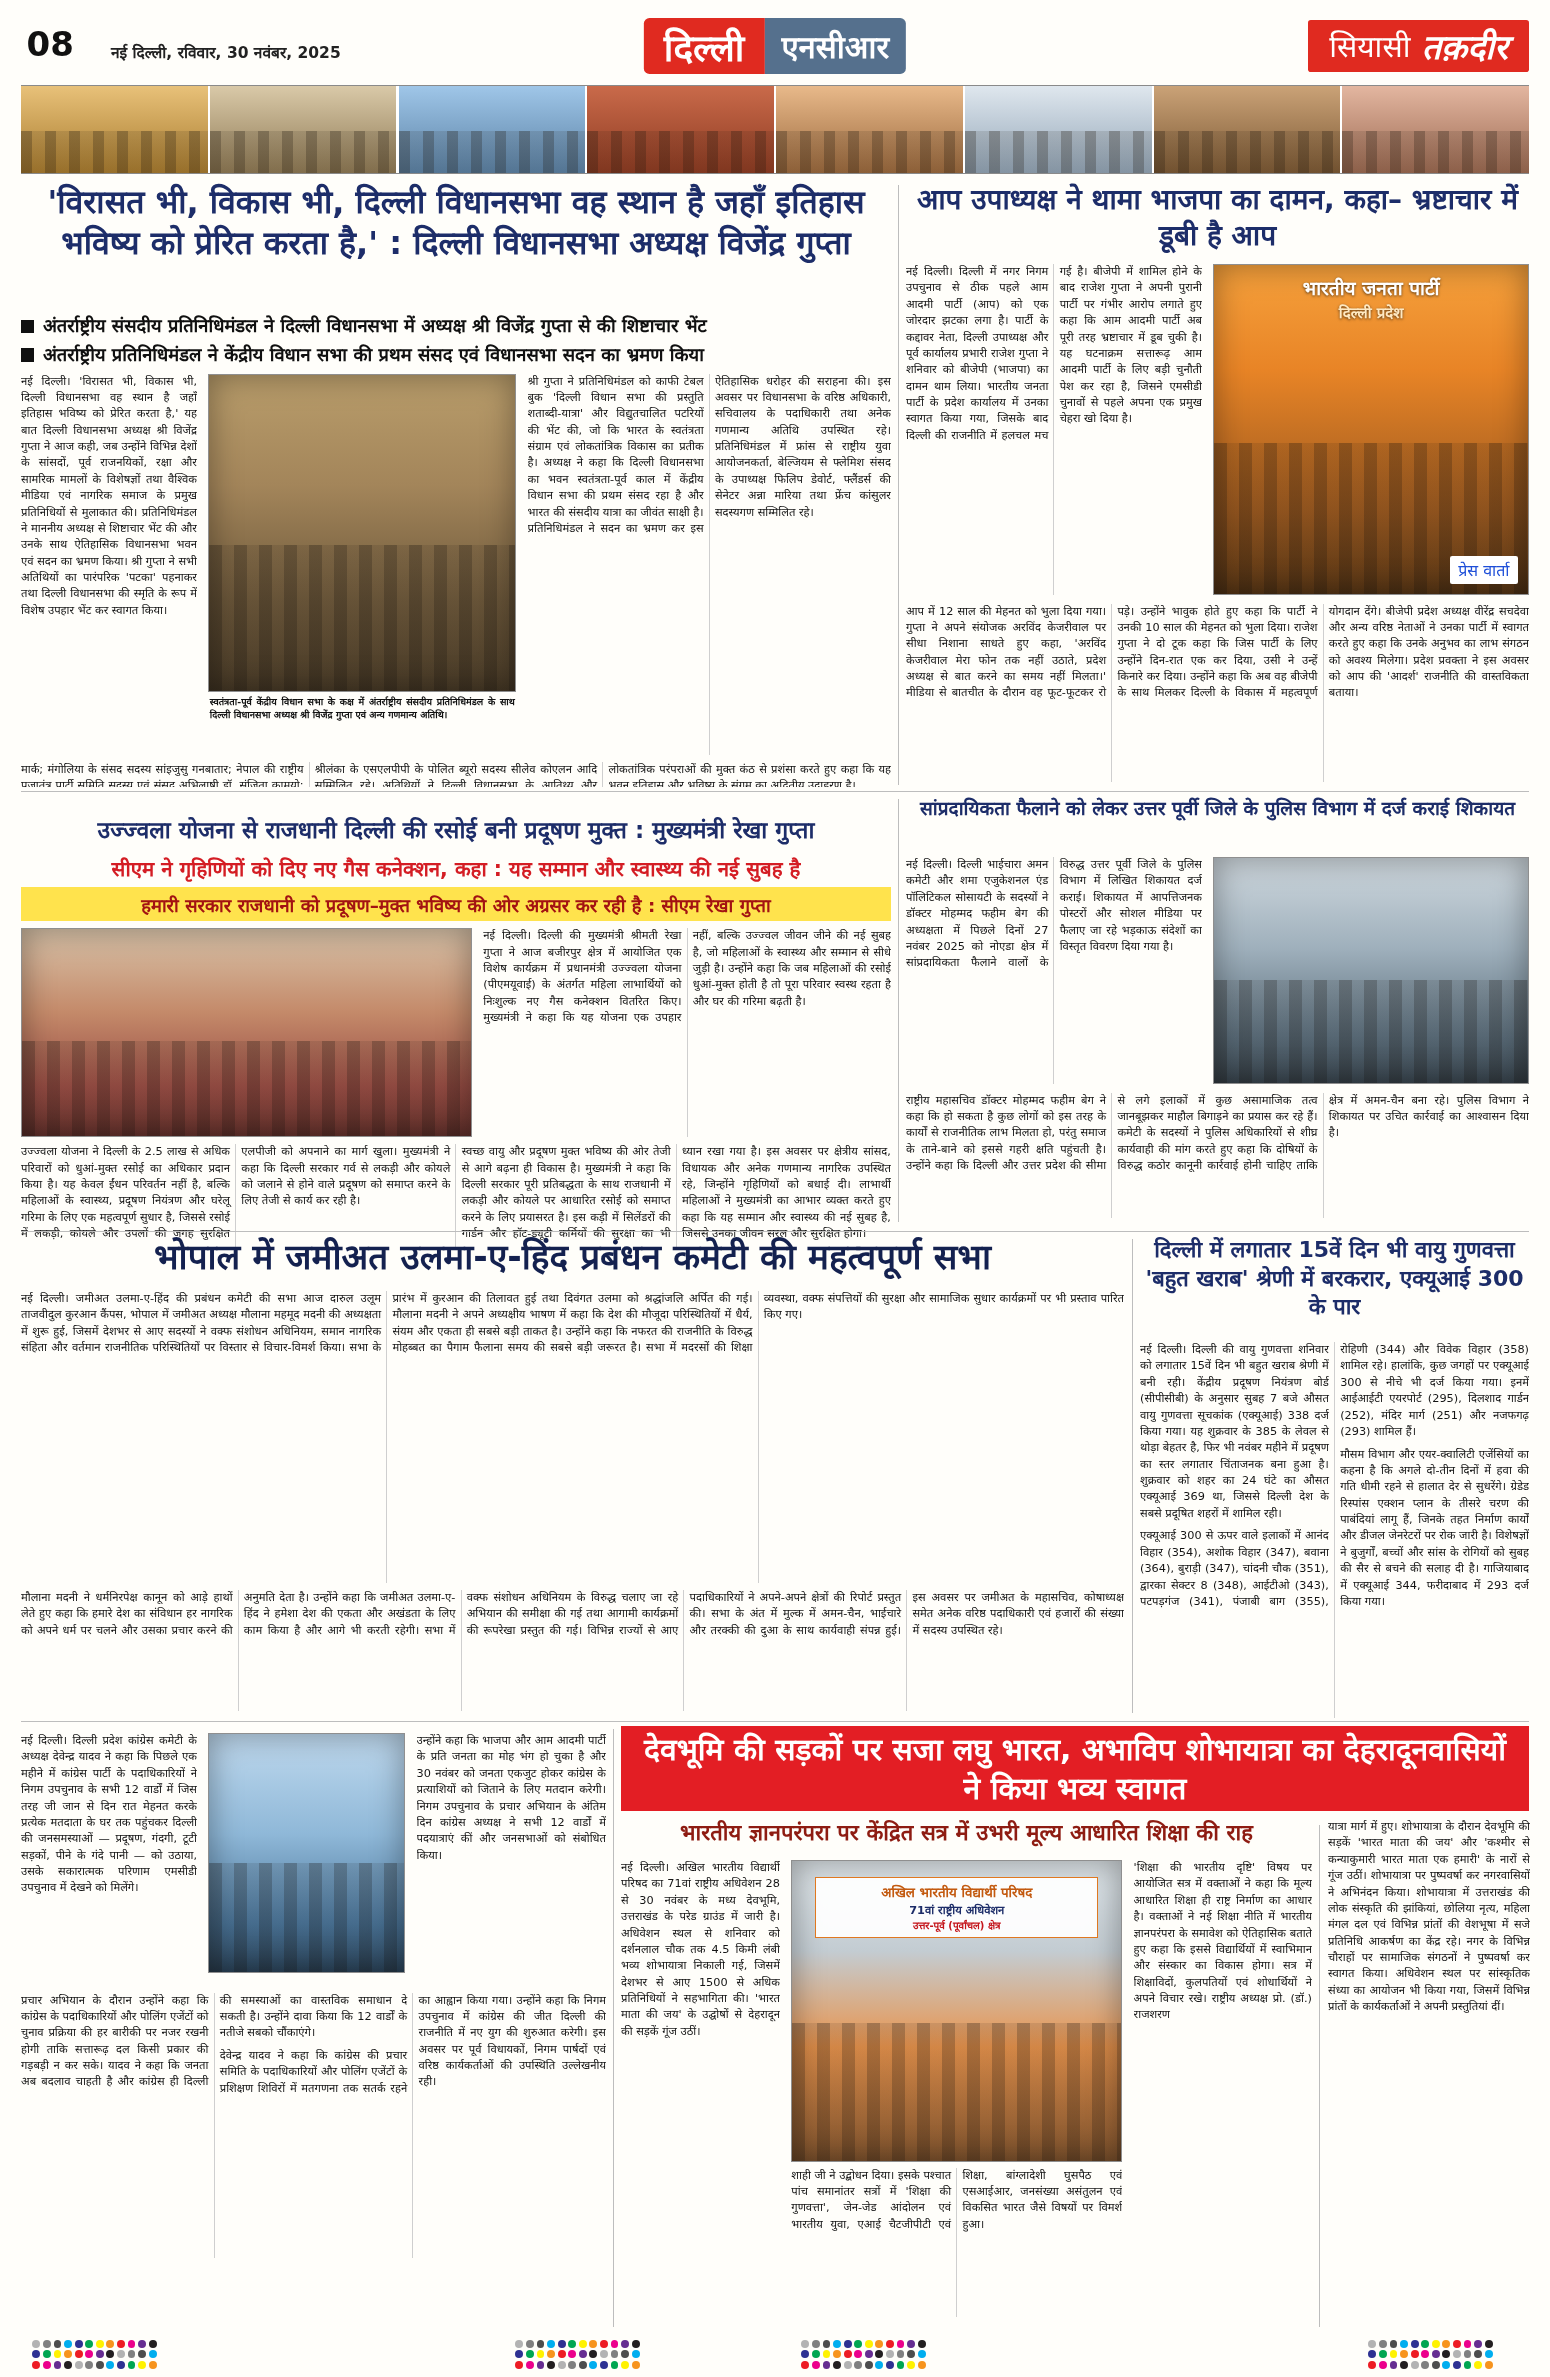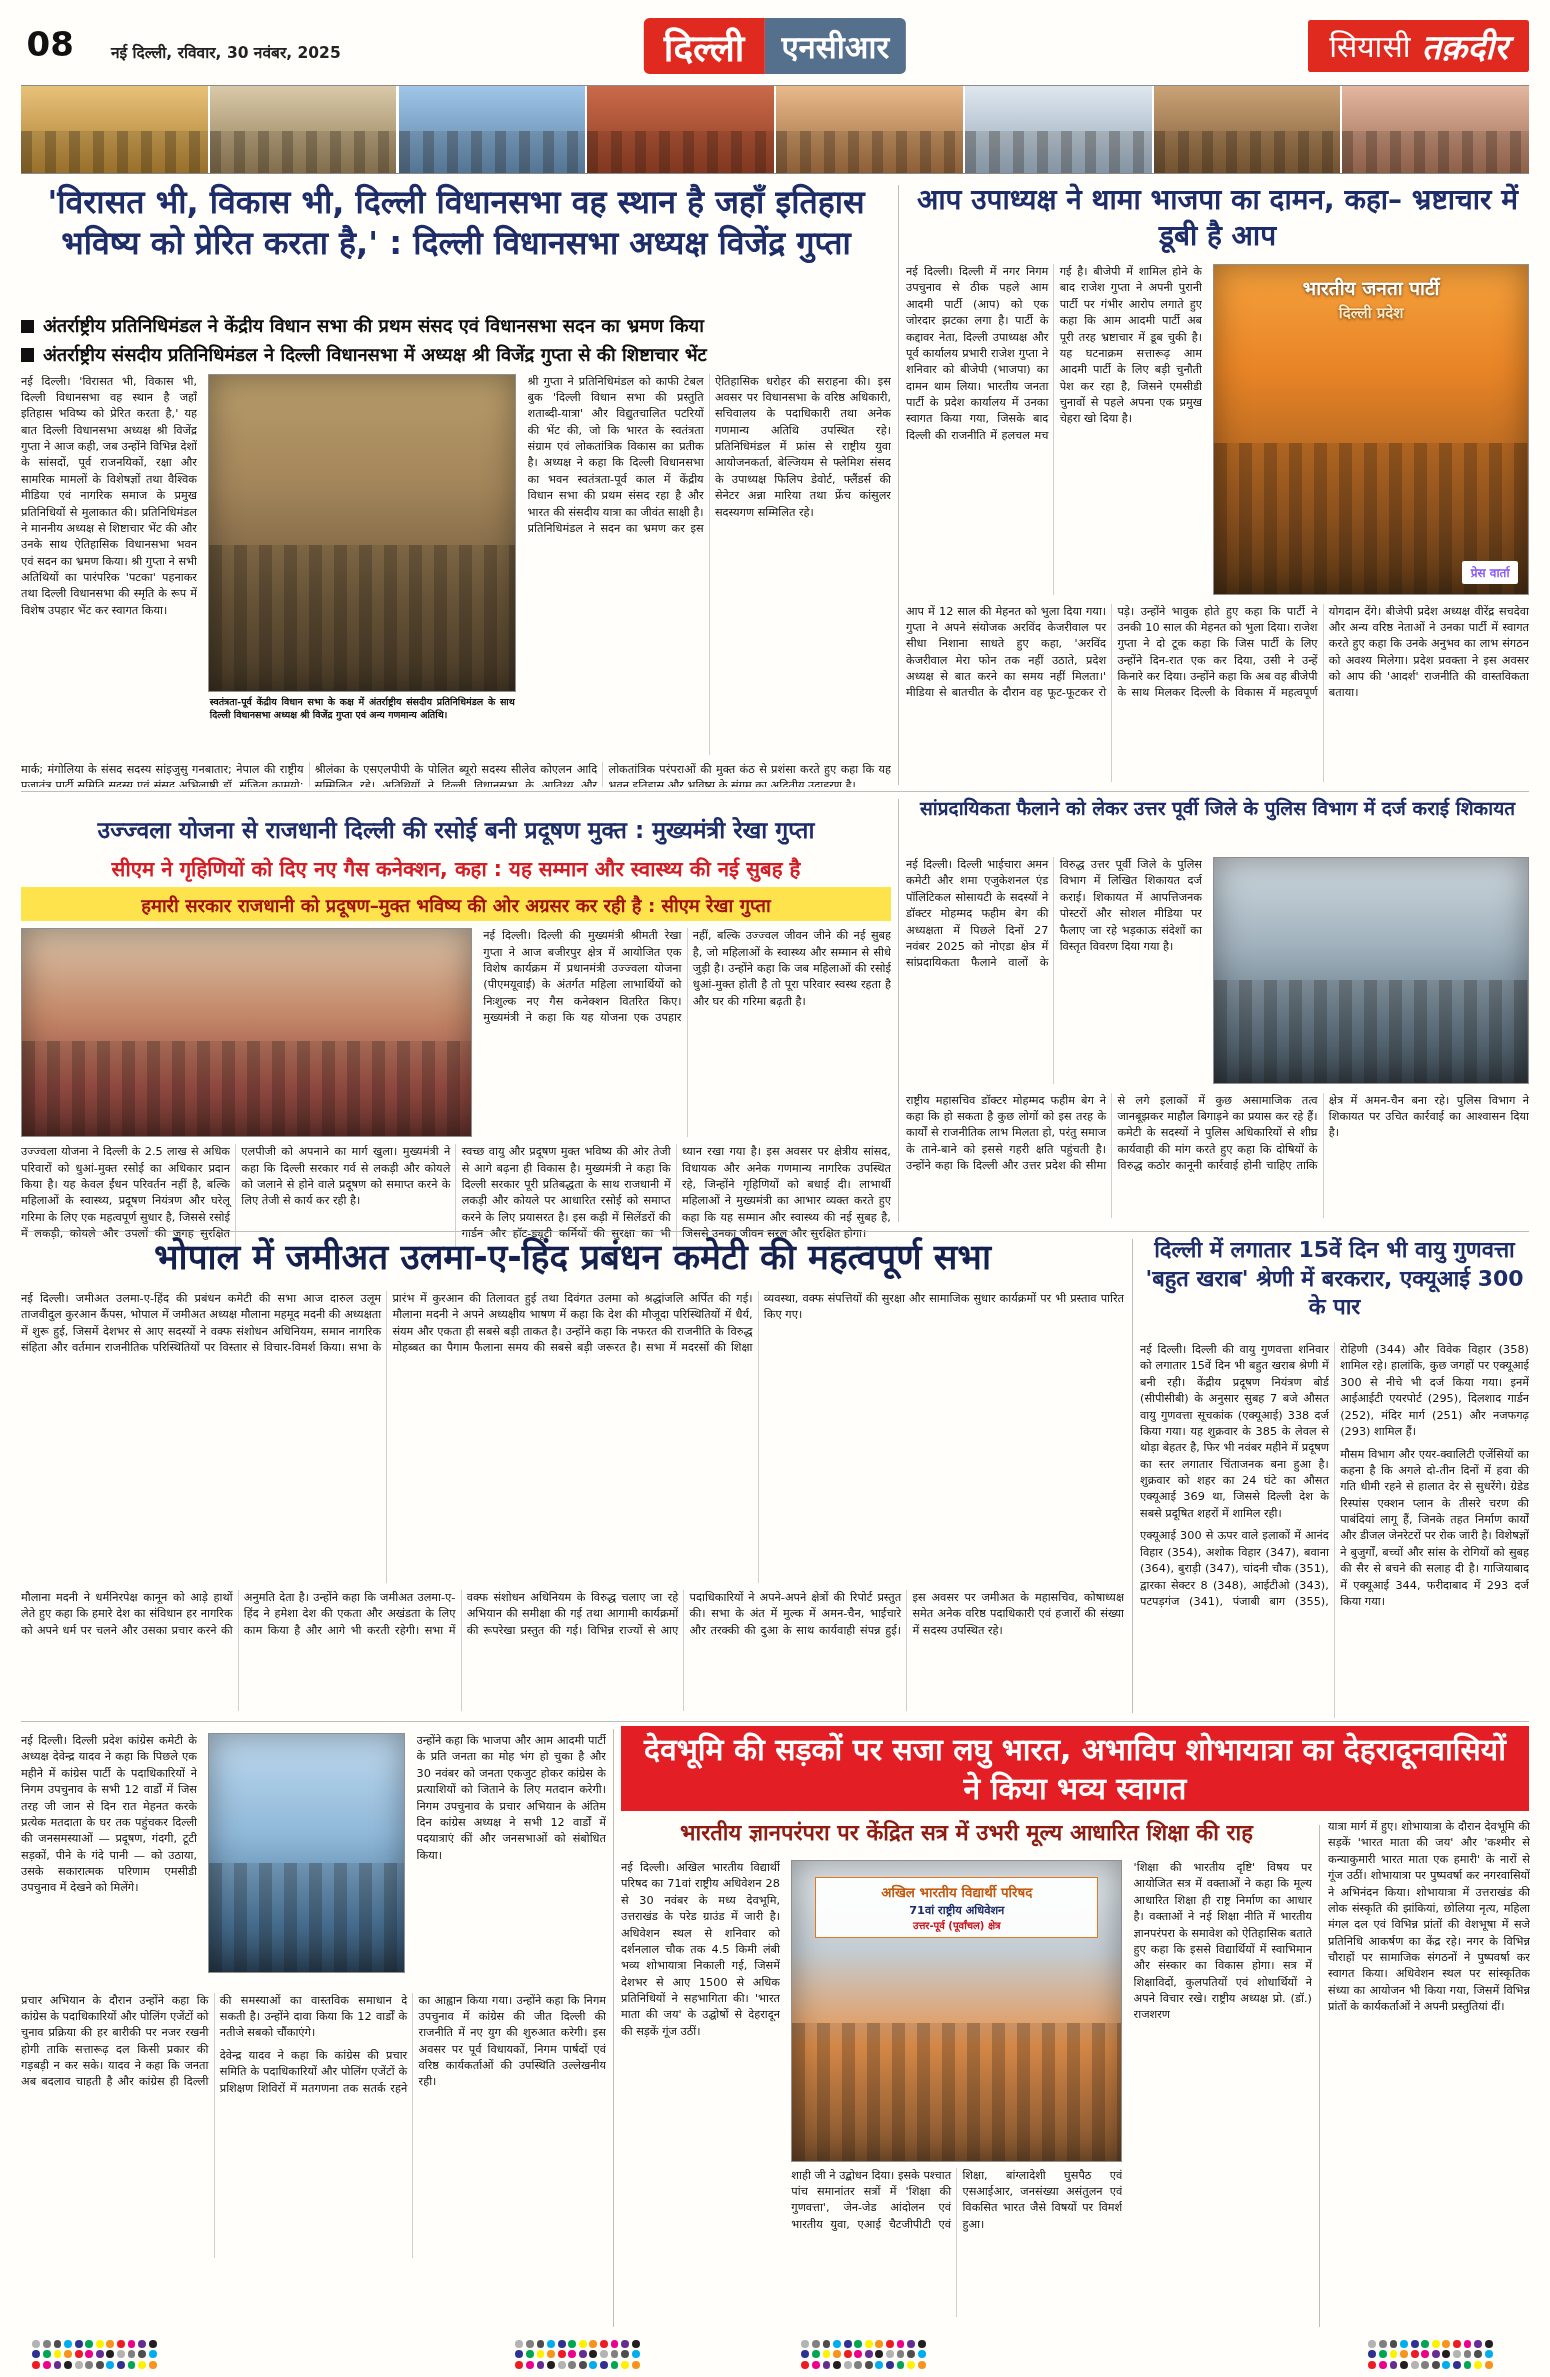--- a/index.html
+++ b/index.html
@@ -52,21 +52,21 @@
 .ph-bjp{background:linear-gradient(180deg,#f6a13c 0%,#e88426 32%,#9c5a20 75%,#5f3a16 100%)}
 .ph-ujjwala{background:linear-gradient(180deg,#d8c2a8 0%,#c48a6a 40%,#9c4f46 76%,#6e3630 100%)}
 .ph-office{background:linear-gradient(180deg,#cfd8de 0%,#9fb0bc 40%,#5d707e 80%,#3e4c57 100%)}
 .ph-stage{background:linear-gradient(180deg,#e8e3da 0%,#cbbfa8 35%,#7d6a52 76%,#4a3e30 100%)}
 .ph-congress{background:linear-gradient(180deg,#bfd9ee 0%,#8fb8d8 42%,#4b769b 80%,#2e4a63 100%)}
 .ph-abvp{background:linear-gradient(180deg,#dfe6ea 0%,#c3ccd2 30%,#e9944d 62%,#8a5a31 100%)}
 
 
 .bjp-top{position:absolute;top:10px;left:0;right:0;text-align:center;color:#fff;font-weight:700;font-size:19px;text-shadow:0 1.4px 2.8px rgba(0,0,0,.65);z-index:2}
 .bjp-sub{position:absolute;top:37px;left:0;right:0;text-align:center;color:#ffe9c2;font-weight:700;font-size:15px;text-shadow:0 1.4px 2.8px rgba(0,0,0,.65);z-index:2}
-.bjp-badge{position:absolute;right:10px;bottom:10px;background:#fff;color:#8b5cf6;font-weight:700;font-size:12px;padding:2.8px 8.5px;border-radius:2.1px;z-index:2}
+.bjp-badge{position:absolute;right:10px;bottom:10px;background:#fff;color:#1d4ed8;font-weight:400;font-size:16px;padding:2.8px 8.5px;border-radius:2.1px;z-index:2}
 .abvp-banner{position:absolute;top:15.5px;left:7%;right:7%;background:rgba(255,255,255,.93);border:1.4px solid #e07820;padding:5px 4.2px;text-align:center;z-index:2}
 .abvp-l1{display:block;color:#c35a10;font-weight:800;font-size:13.4px}
 .abvp-l2{display:block;color:#1d2d69;font-weight:700;font-size:11.3px;margin-top:1.4px}
 .abvp-l3{display:block;color:#c4161c;font-weight:700;font-size:10px;margin-top:1.4px}
 
 
 .a1{left:21px;top:182px;width:870px;height:605px;overflow:hidden}
 .h-a1{font-size:32px;line-height:1.27;height:127px}
 .a2{left:906px;top:182px;width:623px;height:605px;overflow:hidden}
 .h-a2{font-size:28px;line-height:1.3;height:75px}
@@ -134,25 +134,25 @@
     <div class="seg s6"></div>
     <div class="seg s7"></div>
     <div class="seg s8"></div>
   </div>
 
   <section class="abs a1">
     <div class="headline h-a1">'विरासत भी, विकास भी, दिल्ली विधानसभा वह स्थान है जहाँ इतिहास भविष्य को प्रेरित करता है,' : दिल्ली विधानसभा अध्यक्ष विजेंद्र गुप्ता</div>
     <div class="bullets">
       <div class="bullet">
         <span class="sq"></span>
-        <span>अंतर्राष्ट्रीय प्रतिनिधिमंडल ने केंद्रीय विधान सभा की प्रथम संसद एवं विधानसभा सदन का भ्रमण किया</span>
+        <span>अंतर्राष्ट्रीय संसदीय प्रतिनिधिमंडल ने दिल्ली विधानसभा में अध्यक्ष श्री विजेंद्र गुप्ता से की शिष्टाचार भेंट</span>
       </div>
       <div class="bullet">
         <span class="sq"></span>
-        <span>अंतर्राष्ट्रीय संसदीय प्रतिनिधिमंडल ने दिल्ली विधानसभा में अध्यक्ष श्री विजेंद्र गुप्ता से की शिष्टाचार भेंट</span>
+        <span>अंतर्राष्ट्रीय प्रतिनिधिमंडल ने केंद्रीय विधान सभा की प्रथम संसद एवं विधानसभा सदन का भ्रमण किया</span>
       </div>
     </div>
     <div class="row">
       <div class="tcol body-text" style="width:176px;height:381px">नई दिल्ली। 'विरासत भी, विकास भी, दिल्ली विधानसभा वह स्थान है जहाँ इतिहास भविष्य को प्रेरित करता है,' यह बात दिल्ली विधानसभा अध्यक्ष श्री विजेंद्र गुप्ता ने आज कही, जब उन्होंने विभिन्न देशों के सांसदों, पूर्व राजनयिकों, रक्षा और सामरिक मामलों के विशेषज्ञों तथा वैश्विक मीडिया एवं नागरिक समाज के प्रमुख प्रतिनिधियों से मुलाकात की। प्रतिनिधिमंडल ने माननीय अध्यक्ष से शिष्टाचार भेंट की और उनके साथ ऐतिहासिक विधानसभा भवन एवं सदन का भ्रमण किया। श्री गुप्ता ने सभी अतिथियों का पारंपरिक 'पटका' पहनाकर तथा दिल्ली विधानसभा की स्मृति के रूप में विशेष उपहार भेंट कर स्वागत किया।</div>
       <figure style="width:308px">
         <div class="photo ph-assembly" style="height:318px"></div>
         <figcaption class="caption">स्वतंत्रता-पूर्व केंद्रीय विधान सभा के कक्ष में अंतर्राष्ट्रीय संसदीय प्रतिनिधिमंडल के साथ दिल्ली विधानसभा अध्यक्ष श्री विजेंद्र गुप्ता एवं अन्य गणमान्य अतिथि।</figcaption>
       </figure>
       <div class="tcol body-text cols-2" style="flex:1;height:381px">श्री गुप्ता ने प्रतिनिधिमंडल को काफी टेबल बुक 'दिल्ली विधान सभा की प्रस्तुति शताब्दी-यात्रा' और विद्युतचालित पटरियों की भेंट की, जो कि भारत के स्वतंत्रता संग्राम एवं लोकतांत्रिक विकास का प्रतीक है। अध्यक्ष ने कहा कि दिल्ली विधानसभा का भवन स्वतंत्रता-पूर्व काल में केंद्रीय विधान सभा की प्रथम संसद रहा है और भारत की संसदीय यात्रा का जीवंत साक्षी है। प्रतिनिधिमंडल ने सदन का भ्रमण कर इस ऐतिहासिक धरोहर की सराहना की। इस अवसर पर विधानसभा के वरिष्ठ अधिकारी, सचिवालय के पदाधिकारी तथा अनेक गणमान्य अतिथि उपस्थित रहे। प्रतिनिधिमंडल में फ्रांस से राष्ट्रीय युवा आयोजनकर्ता, बेल्जियम से फ्लेमिश संसद के उपाध्यक्ष फिलिप डेवोर्ट, फ्लैंडर्स की सेनेटर अन्ना मारिया तथा फ्रेंच कांसुलर सदस्यगण सम्मिलित रहे।</div>
     </div>

